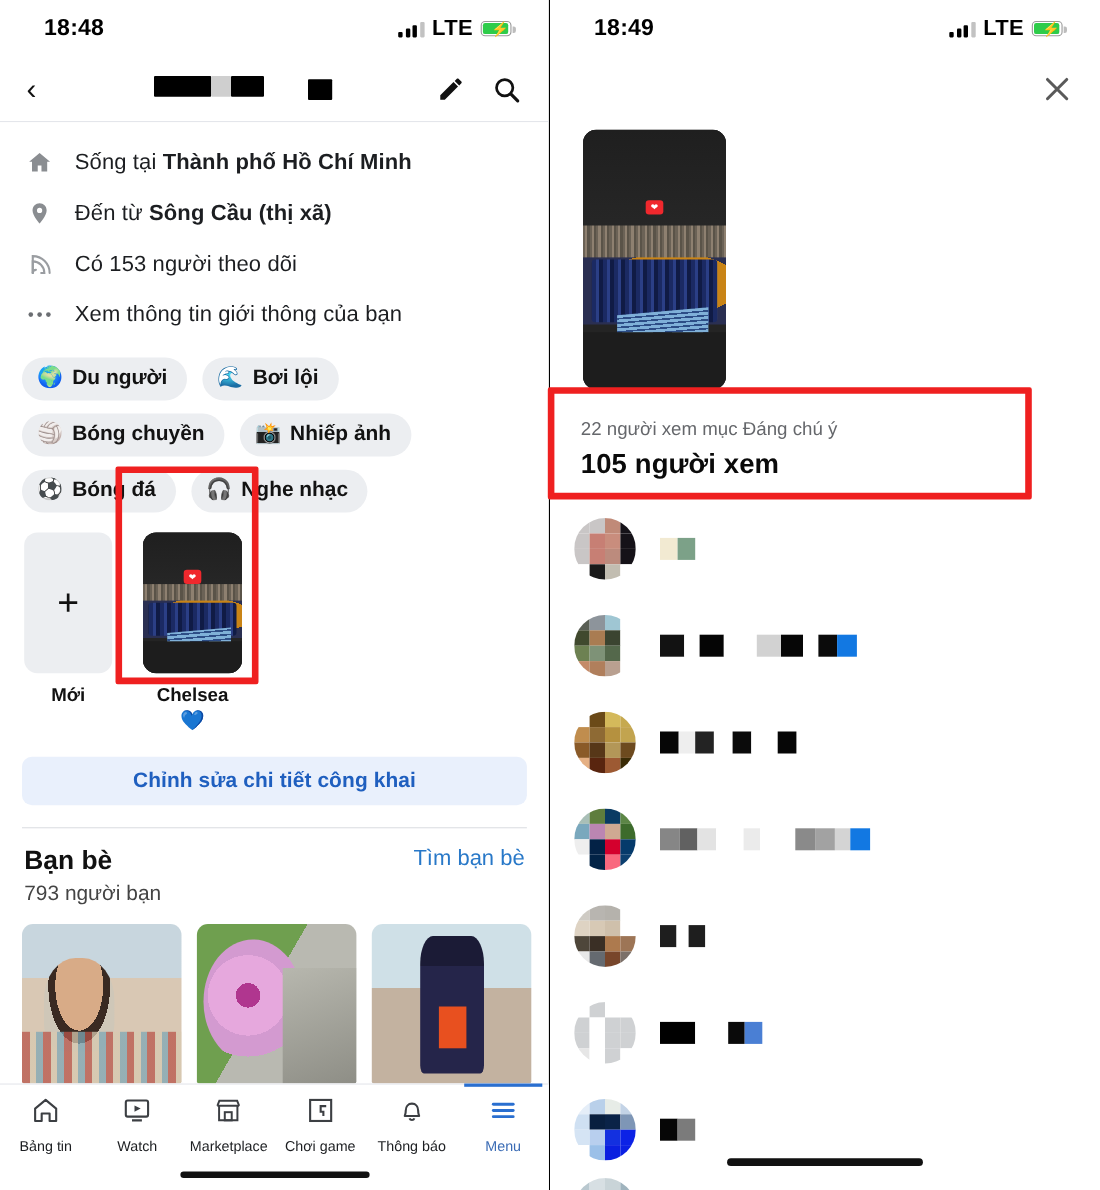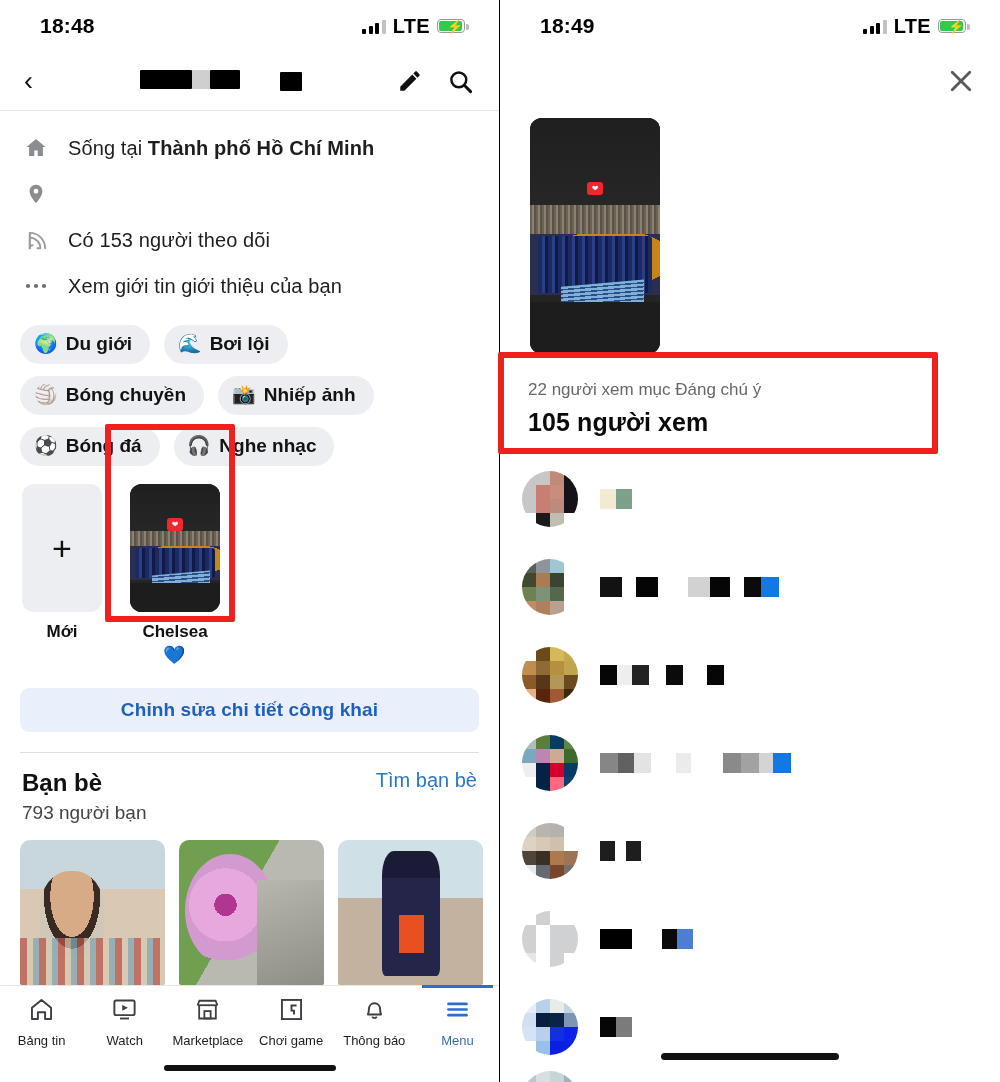--- a/index.html
+++ b/index.html
@@ -229,20 +229,21 @@
             </svg>
         </span>
         <span class="info-text"><span>Sống tại </span><b>Thành phố Hồ Chí Minh</b></span>
       </div>
       <div class="info-row">
         <span class="info-ico">
           <svg width="22" height="24" viewBox="0 0 24 24">
               <path d="M12 2C8.2 2 5 5.1 5 9c0 5.3 7 13 7 13s7-7.7 7-13c0-3.9-3.2-7-7-7zm0 9.6A2.6 2.6 0 1112 6.4a2.6 2.6 0 010 5.2z" fill="#8a8d91"></path>
             </svg>
         </span>
+        <span class="info-text"><span>Đến từ </span><b>Sông Cầu (thị xã)</b></span>
       </div>
       <div class="info-row">
         <span class="info-ico">
           <svg width="23" height="23" viewBox="0 0 24 24">
               <g fill="none" stroke="#9a9da1" stroke-width="2" stroke-linecap="round">
                 <path d="M5 20a3 3 0 013-3"></path>
                 <path d="M5 20V9a11 11 0 0111 11h-3"></path>
                 <path d="M5 20V4a16 16 0 0116 16"></path>
               </g>
             </svg>
@@ -250,28 +251,28 @@
         <span class="info-text">Có 153 người theo dõi</span>
       </div>
       <div class="info-row">
         <span class="info-ico">
           <svg width="24" height="8" viewBox="0 0 24 8">
               <circle cx="4" cy="4" r="2.1" fill="#6b6e72"></circle>
               <circle cx="12" cy="4" r="2.1" fill="#6b6e72"></circle>
               <circle cx="20" cy="4" r="2.1" fill="#6b6e72"></circle>
             </svg>
         </span>
-        <span class="info-text">Xem giới tin giới thiệu của bạn</span>
+        <span class="info-text">Xem thông tin giới thông của bạn</span>
       </div>
     </div>
 
     <div class="chips">
       <div class="chip">
           <span class="emo">🌍</span>
-          <span>Du giới</span>
+          <span>Du người</span>
         </div>
       <div class="chip">
           <span class="emo">🌊</span>
           <span>Bơi lội</span>
         </div>
       <div class="chip">
           <span class="emo">🏐</span>
           <span>Bóng chuyền</span>
         </div>
       <div class="chip">

